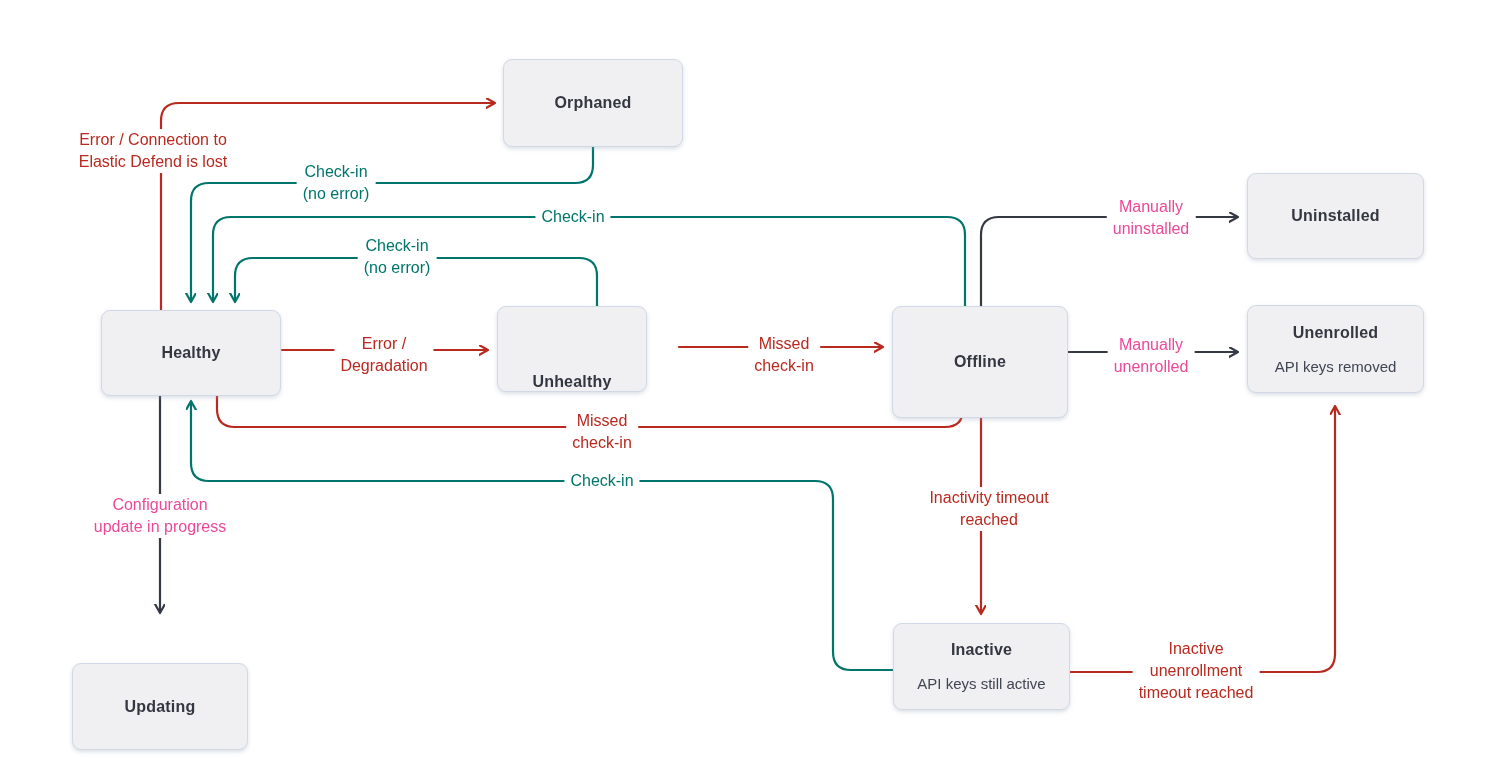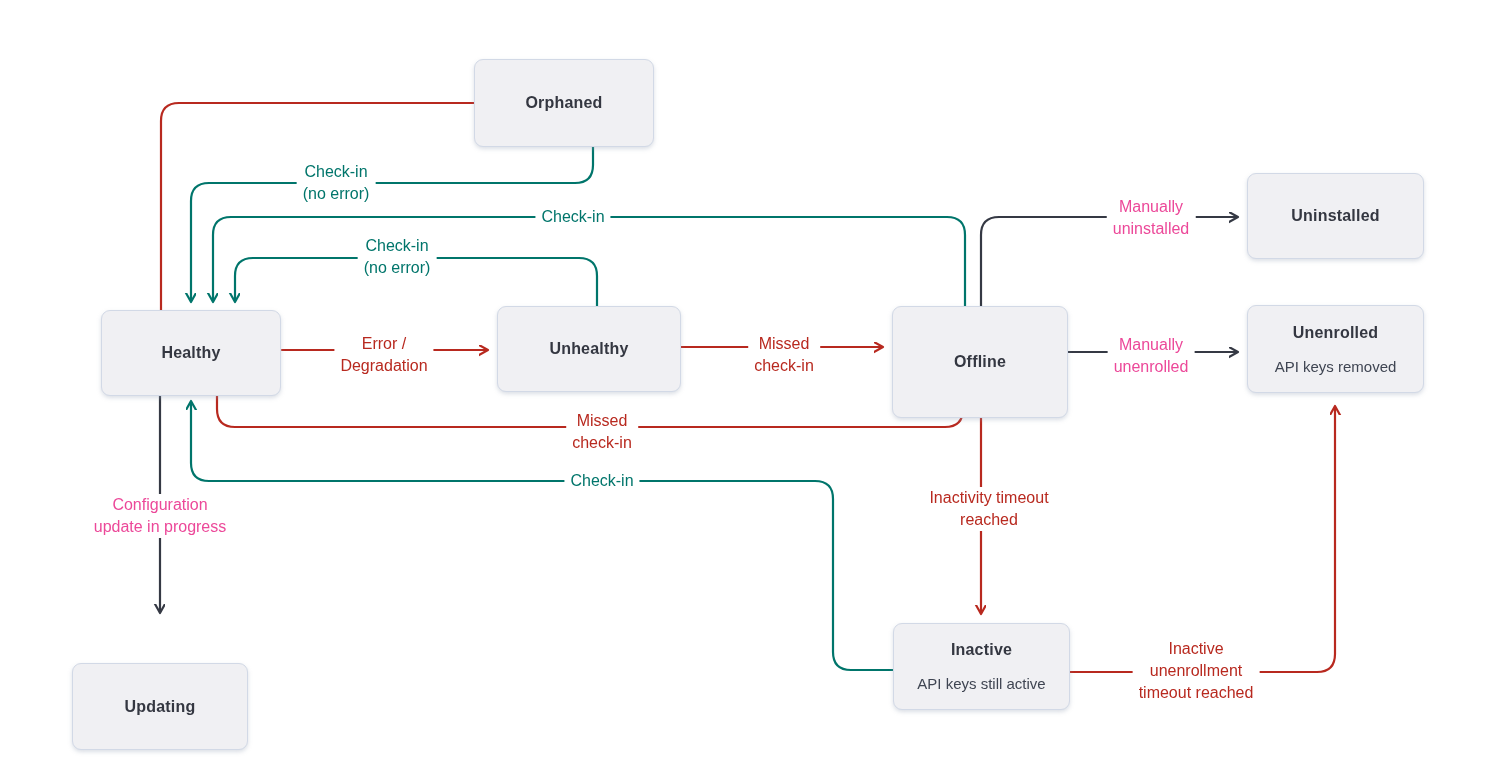--- a/index.html
+++ b/index.html
@@ -20,23 +20,23 @@
 
   .elabel{
     position:absolute;transform:translate(-50%,-50%);text-align:center;
     font-size:16px;line-height:22px;white-space:pre-line;background:#ffffff;padding:0 6px;
   }
   .elabel.err{color:#b8291f;}
   .elabel.ok{color:#00756b;}
   .elabel.neu{color:#ec4899;}
 
   
-  #n-orphaned   {left:474px;top:59px; width:180px;height:88px;}
+  #n-orphaned   {left:503px;top:59px; width:180px;height:88px;}
   #n-healthy    {left:101px;top:310px;width:180px;height:86px;}
-  #n-unhealthy  {left:497px;top:306px;width:184px;height:86px;}
+  #n-unhealthy  {left:497px;top:306px;width:150px;height:86px;justify-content:flex-end;}
   #n-offline    {left:892px;top:306px;width:176px;height:112px;}
   #n-uninstalled{left:1247px;top:173px;width:177px;height:86px;}
   #n-unenrolled {left:1247px;top:305px;width:177px;height:88px;}
   #n-updating   {left:72px; top:623px;width:176px;height:87px;margin-top:40px;}
   #n-inactive   {left:893px;top:623px;width:177px;height:87px;}
 
   
   #l-e0 {left:153px; top:151px;}
   #l-e1 {left:336px; top:183px;}
   #l-e2 {left:573px; top:217px;}
@@ -82,20 +82,22 @@
       <path stroke="#00756b" marker-end="url(#arrTeal)" d="M 965,306 L 965,235 Q 965,217 947,217 L 231,217 Q 213,217 213,235 L 213,301"></path>
       <path stroke="#00756b" marker-end="url(#arrTeal)" d="M 597,306 L 597,276 Q 597,258 579,258 L 253,258 Q 235,258 235,276 L 235,301"></path>
       <path stroke="#00756b" marker-end="url(#arrTeal)" d="M 893,670 L 851,670 Q 833,670 833,652 L 833,499 Q 833,481 815,481 L 209,481 Q 191,481 191,463 L 191,402"></path>
 
       <path stroke="#353944" marker-end="url(#arrDark)" d="M 160,396 L 160,612"></path>
       <path stroke="#353944" marker-end="url(#arrDark)" d="M 981,306 L 981,235 Q 981,217 999,217 L 1237,217"></path>
       <path stroke="#353944" marker-end="url(#arrDark)" d="M 1068,352 L 1237,352"></path>
     </g>
   </svg>
 
+  <div id="l-e0" class="elabel err">Error / Connection to
+Elastic Defend is lost</div>
   <div id="l-e1" class="elabel ok">Check-in
 (no error)</div>
   <div id="l-e2" class="elabel ok">Check-in</div>
   <div id="l-e3" class="elabel ok">Check-in
 (no error)</div>
   <div id="l-e4" class="elabel err">Error /
 Degradation</div>
   <div id="l-e5" class="elabel err">Missed
 check-in</div>
   <div id="l-e6" class="elabel err">Missed

